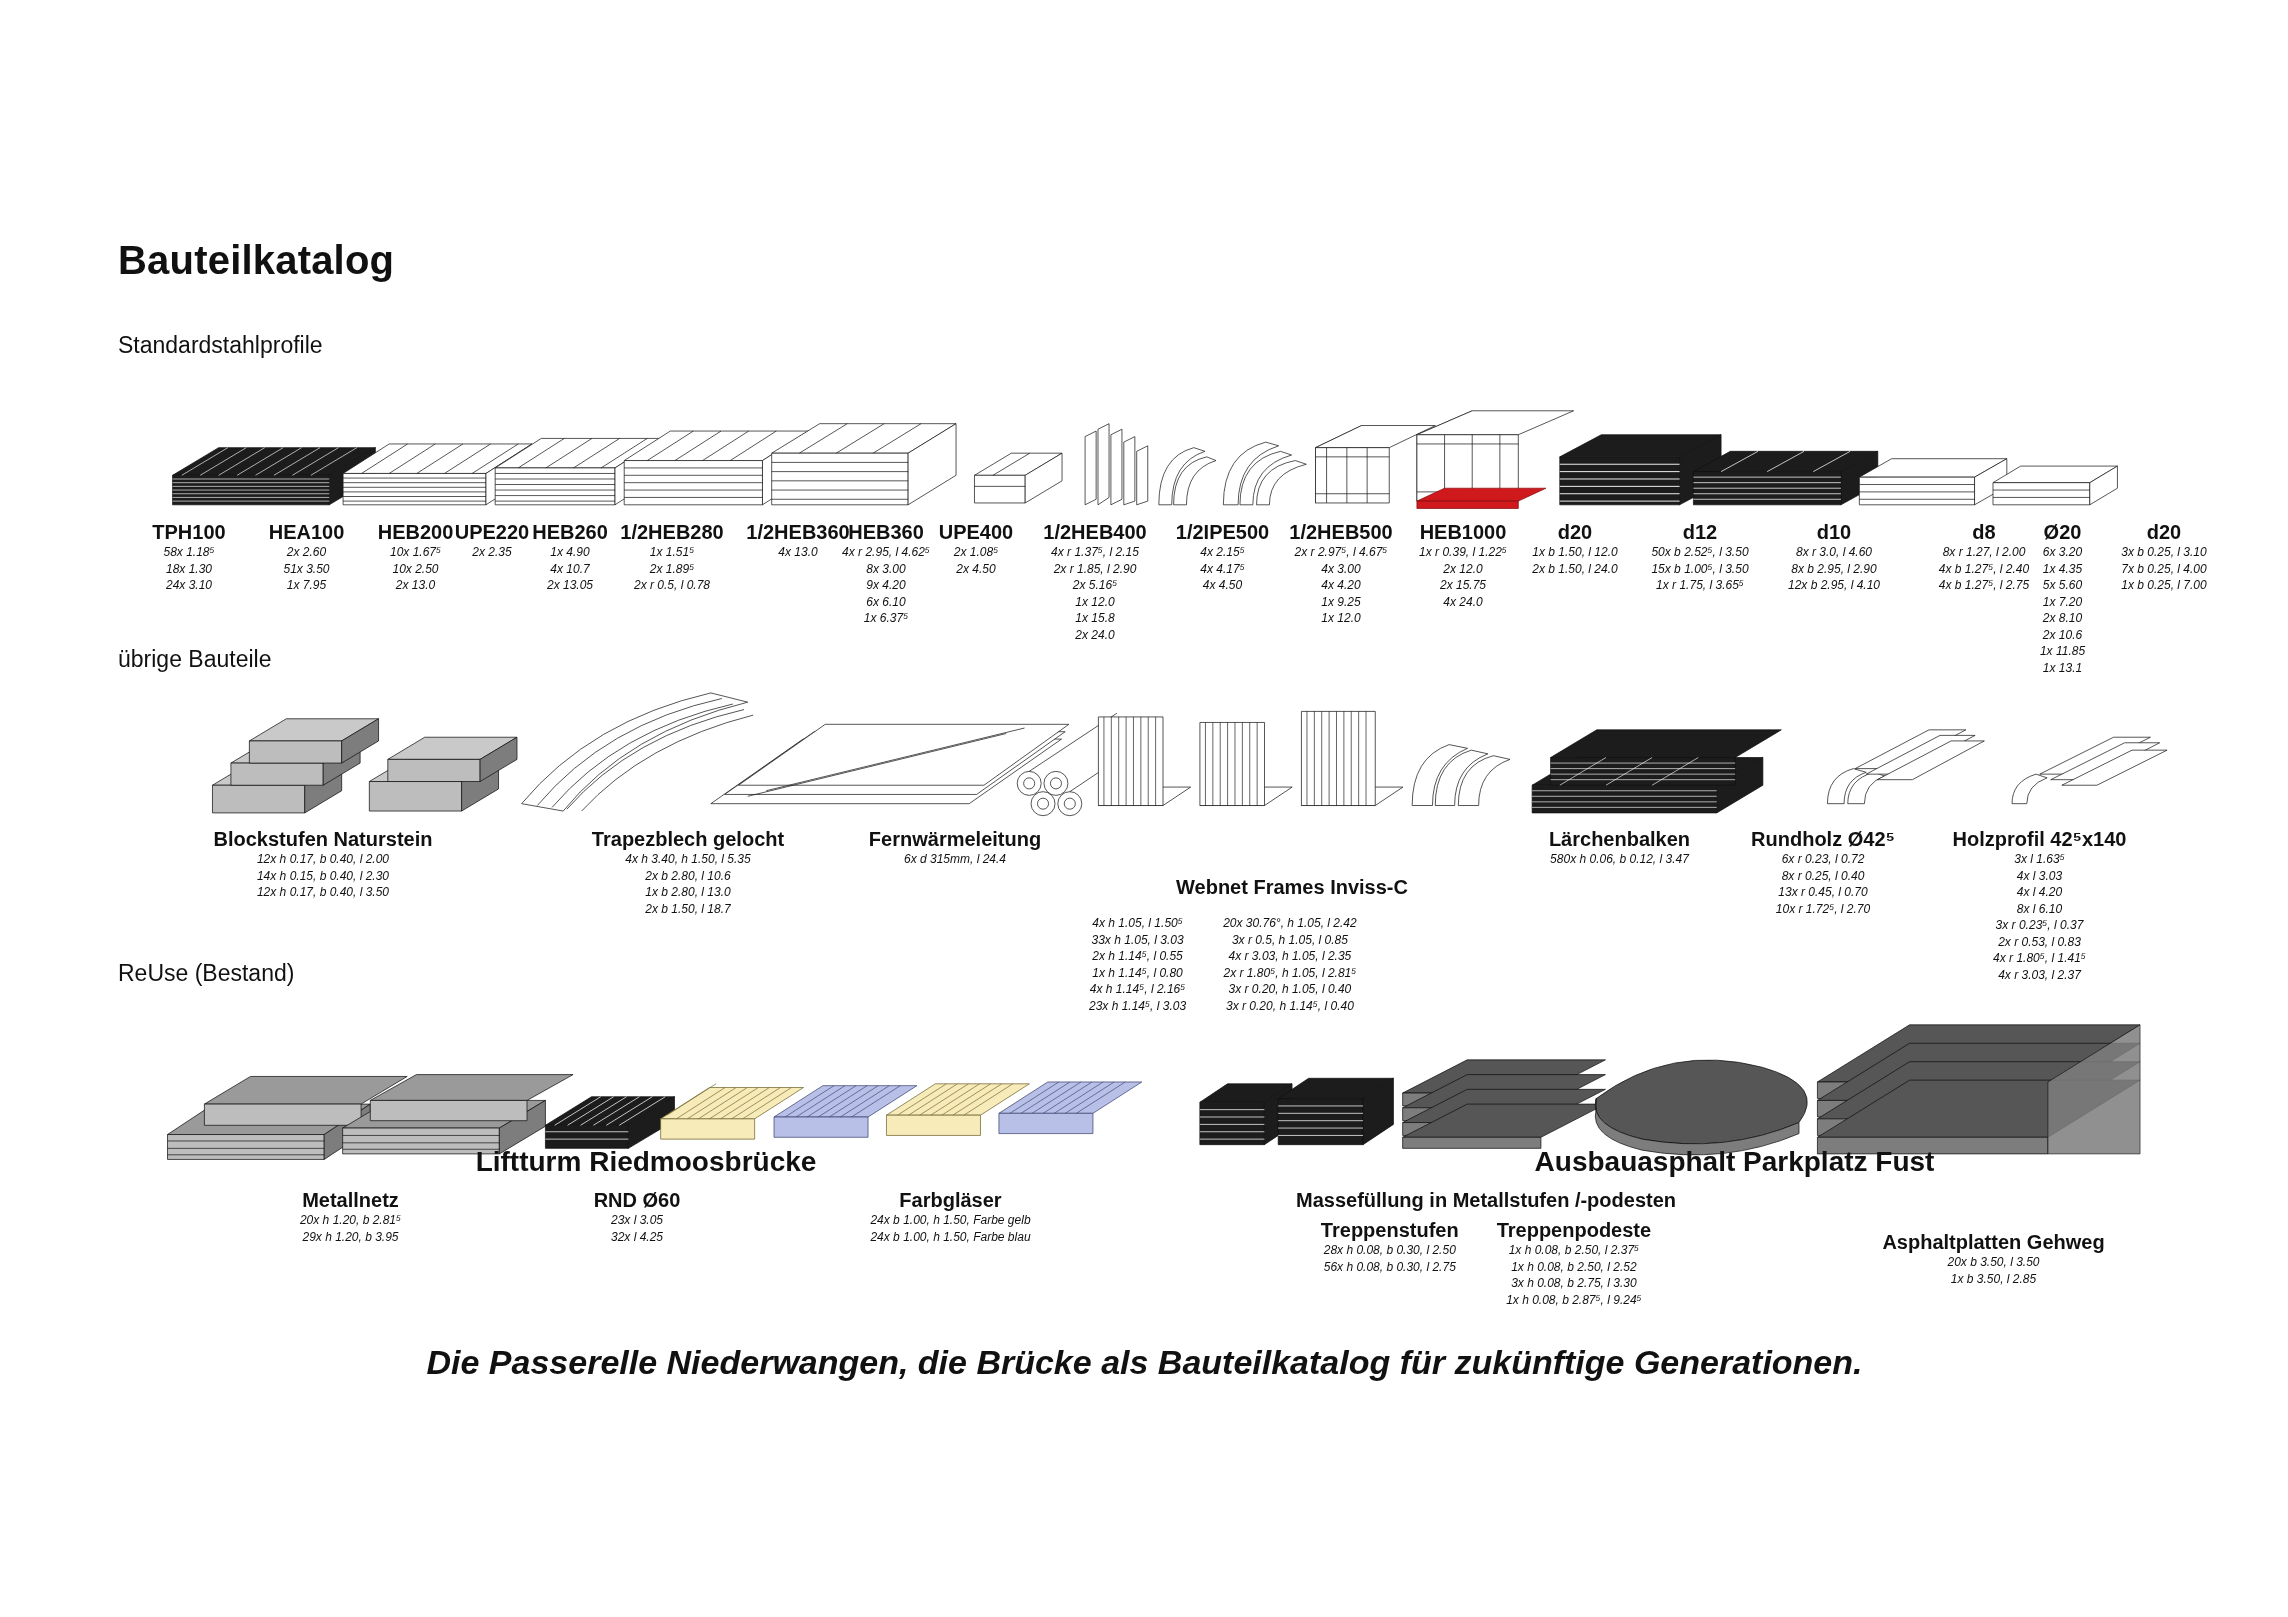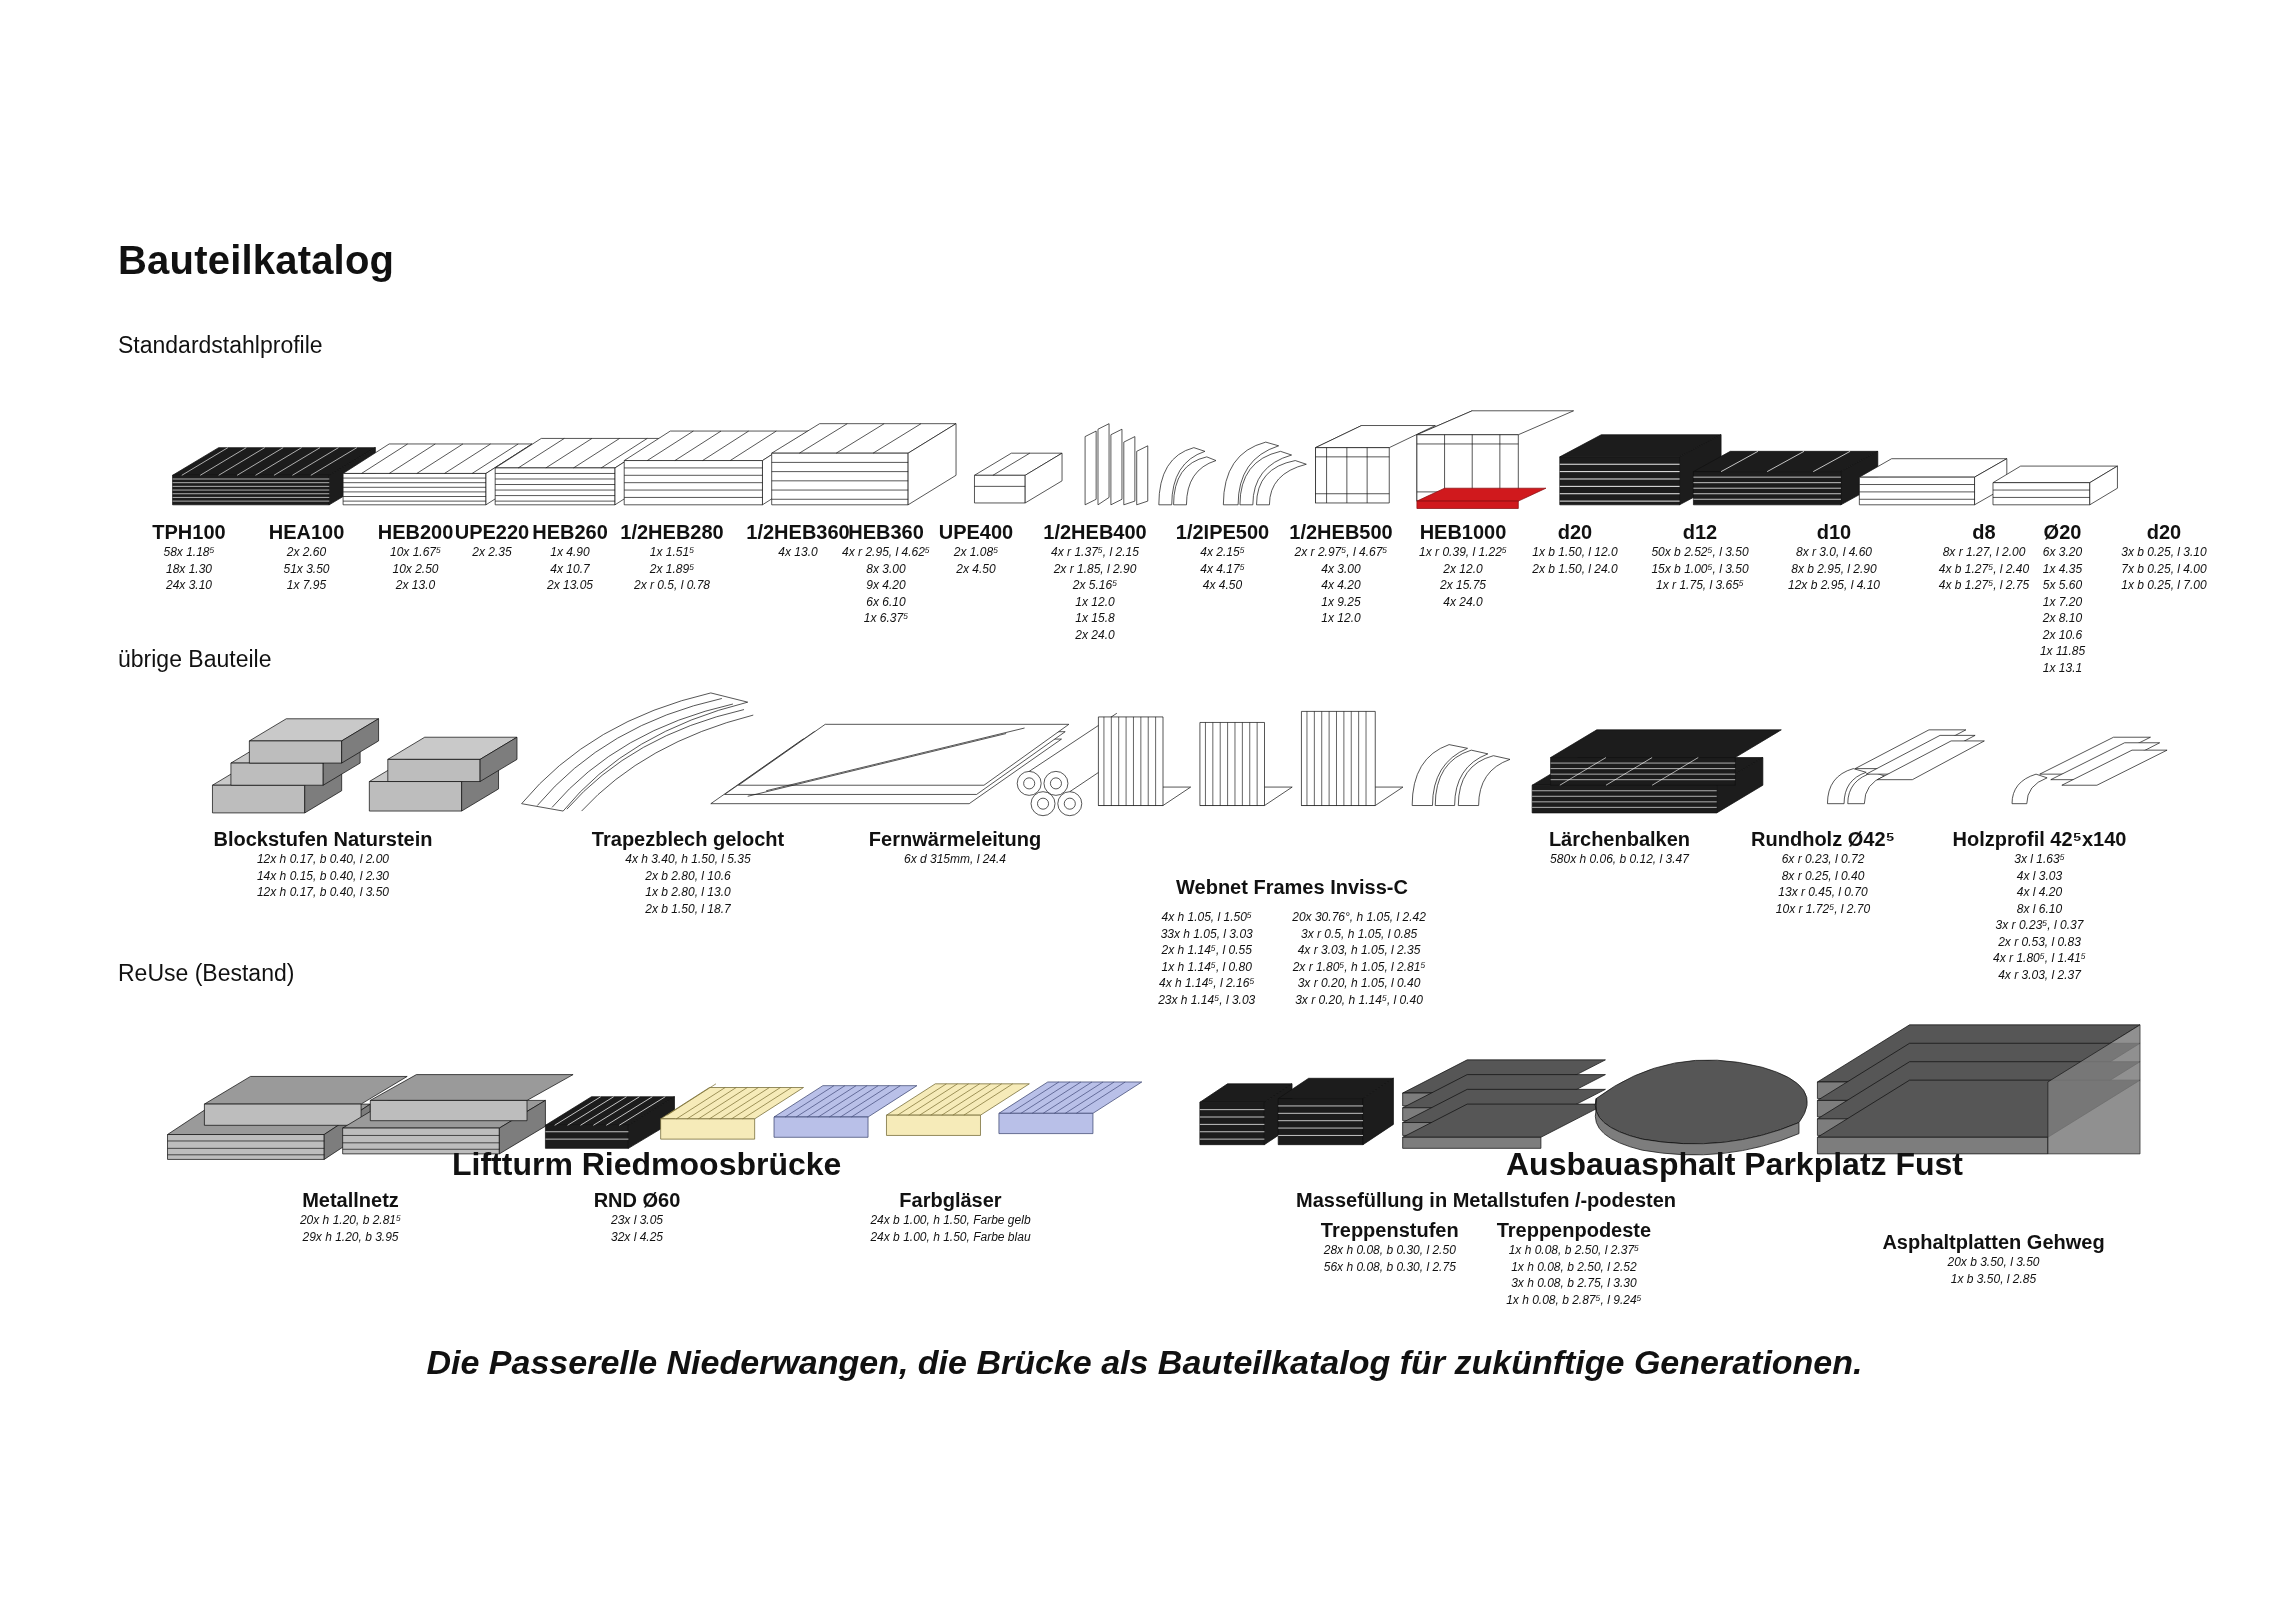--- a/index.html
+++ b/index.html
@@ -22,21 +22,21 @@
   }
   #sec-std{left:118px;top:332px;}
   #sec-ubr{left:118px;top:646px;}
   #sec-reuse{left:118px;top:960px;text-align:right;}
 
   .group{position:absolute;}
   .g-title{
     font-size:20px;font-weight:700;text-align:center;color:#111;
     white-space:nowrap;
   }
-  .g-title.big{font-size:32px;font-weight:600;}
+  .g-title.big{font-size:28px;font-weight:600;}
   .g-lines{
     font-size:12px;font-style:italic;text-align:center;color:#111;
     line-height:1.38;white-space:nowrap;
   }
 
   .caption{
     position:absolute;left:0;right:0;top:1343px;
     text-align:center;font-size:34px;font-style:italic;font-weight:600;
     color:#111;
   }
@@ -594,21 +594,21 @@
   </div>
   <div class="group" style="left:826px;top:828px;width:258px;">
     <div class="g-title">Fernwärmeleitung</div>
     <div class="g-lines">
       <div>6x d 315mm, l 24.4</div>
     </div>
   </div>
 
   <div class="group" style="left:1089px;top:876px;width:406px;">
     <div class="g-title">Webnet Frames Inviss-C</div>
-    <div style="display:flex;gap:37px;justify-content:center;margin-top:10px;">
+    <div style="display:flex;gap:37px;justify-content:flex-start;margin-top:16px;">
       <div class="g-lines">
         <div>4x h 1.05, l 1.50⁵</div>
           <div>33x h 1.05, l 3.03</div>
           <div>2x h 1.14⁵, l 0.55</div>
           <div>1x h 1.14⁵, l 0.80</div>
           <div>4x h 1.14⁵, l 2.16⁵</div>
           <div>23x h 1.14⁵, l 3.03</div>
       </div>
       <div class="g-lines">
         <div>20x 30.76°, h 1.05, l 2.42</div>

